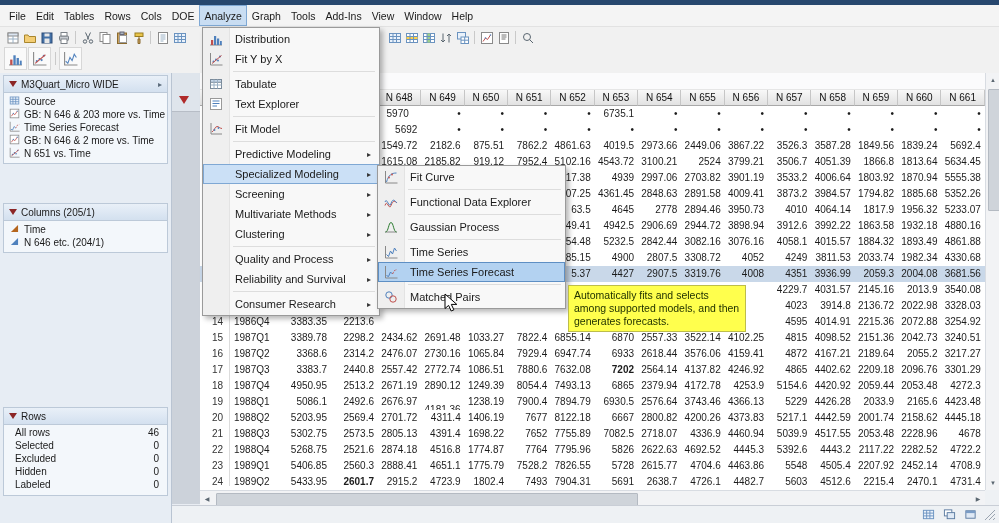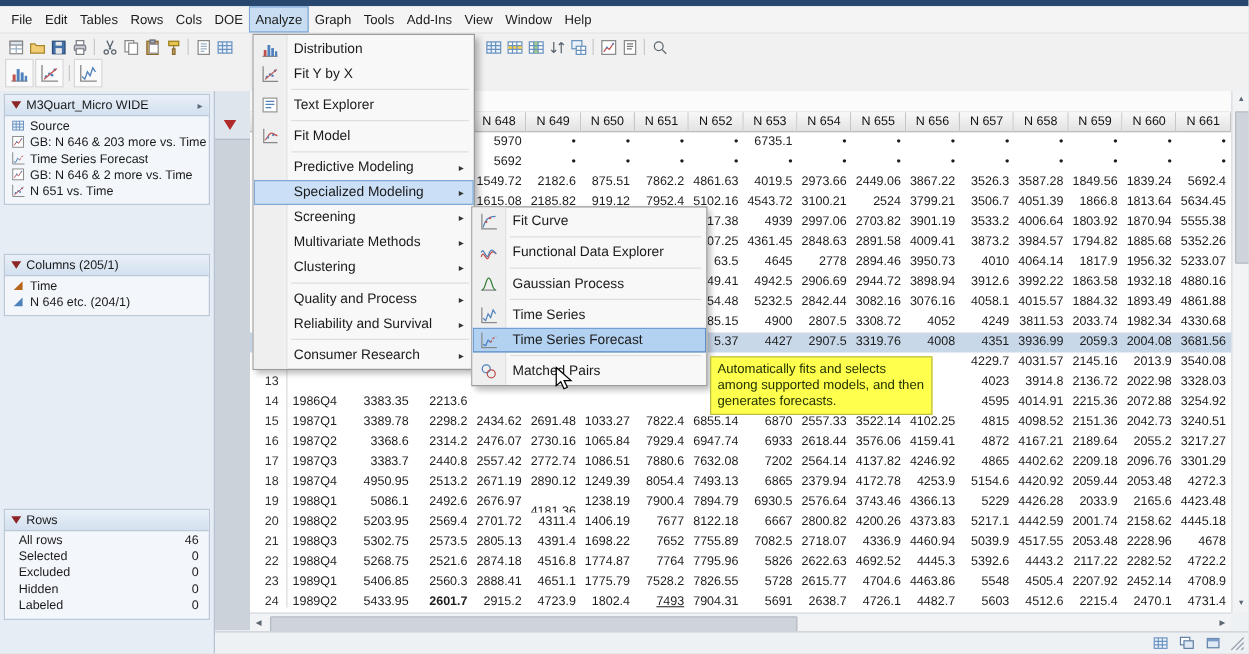--- a/index.html
+++ b/index.html
@@ -400,21 +400,21 @@
         <div class="hc" style="width: 43.3571px;">N 659</div>
         <div class="hc" style="width: 43.3571px;">N 660</div>
         <div class="hc" style="width: 43.3571px;">N 661</div>
       </div>
     <div class="grid-body" id="grid-body">
         <div class="trow">
           <div class="c rn" style="width: 30px;">1</div>
           <div class="c tc" style="width: 42px;"></div>
           <div class="c" style="width: 59px;"></div>
           <div class="c" style="width: 47px;"></div>
-          <div class="c" style="width: 43.3571px;">5970</div>
+          <div class="c" style="width: 43.3571px; text-align: center;">5970</div>
           <div class="c" style="width: 43.3571px;">•</div>
           <div class="c" style="width: 43.3571px;">•</div>
           <div class="c" style="width: 43.3571px;">•</div>
           <div class="c" style="width: 43.3571px;">•</div>
           <div class="c" style="width: 43.3571px;">6735.1</div>
           <div class="c" style="width: 43.3571px;">•</div>
           <div class="c" style="width: 43.3571px;">•</div>
           <div class="c" style="width: 43.3571px;">•</div>
           <div class="c" style="width: 43.3571px;">•</div>
           <div class="c" style="width: 43.3571px;">•</div>
@@ -725,21 +725,21 @@
         <div class="trow">
           <div class="c rn" style="width: 30px;">17</div>
           <div class="c tc" style="width: 42px;">1987Q3</div>
           <div class="c" style="width: 59px;">3383.7</div>
           <div class="c" style="width: 47px;">2440.8</div>
           <div class="c" style="width: 43.3571px;">2557.42</div>
           <div class="c" style="width: 43.3571px;">2772.74</div>
           <div class="c" style="width: 43.3571px;">1086.51</div>
           <div class="c" style="width: 43.3571px;">7880.6</div>
           <div class="c" style="width: 43.3571px;">7632.08</div>
-          <div class="c" style="width: 43.3571px;">7202</div>
+          <div class="c" style="width: 43.3571px; font-weight: bold;">7202</div>
           <div class="c" style="width: 43.3571px;">2564.14</div>
           <div class="c" style="width: 43.3571px;">4137.82</div>
           <div class="c" style="width: 43.3571px;">4246.92</div>
           <div class="c" style="width: 43.3571px;">4865</div>
           <div class="c" style="width: 43.3571px;">4402.62</div>
           <div class="c" style="width: 43.3571px;">2209.18</div>
           <div class="c" style="width: 43.3571px;">2096.76</div>
           <div class="c" style="width: 43.3571px;">3301.29</div>
         </div>
         <div class="trow">
@@ -944,20 +944,28 @@
             <circle cx="7" cy="7.5" r="1" fill="#4f81bd"></circle>
             <circle cx="9" cy="8.5" r="1" fill="#4f81bd"></circle>
             <circle cx="11" cy="4.5" r="1" fill="#4f81bd"></circle>
             <path d="M3 11.5L12.5 3.5" stroke="#c0504d" fill="none"></path>
           </svg></span>
         <span>Fit Y by X</span>
       </div>
       <div class="msep"></div>
       <div class="mi">
         <span class="ic"><svg width="14" height="14" viewBox="0 0 14 14">
+            <rect x="1.5" y="2.5" width="11" height="9" fill="#ffffff" stroke="#7a8a9a"></rect>
+            <rect x="1.5" y="2.5" width="11" height="2.8" fill="#c5d5e8" stroke="#7a8a9a"></rect>
+            <path d="M1.5 8h11M5 2.5v9M8.5 2.5v9" stroke="#9ab0c4" fill="none"></path>
+          </svg></span>
+        <span>Tabulate</span>
+      </div>
+      <div class="mi">
+        <span class="ic"><svg width="14" height="14" viewBox="0 0 14 14">
             <rect x="1.5" y="1.5" width="11" height="11" fill="#ffffff" stroke="#999999"></rect>
             <path d="M3.5 4h7M3.5 6.5h7M3.5 9h4.5" stroke="#4f81bd" fill="none"></path>
           </svg></span>
         <span>Text Explorer</span>
       </div>
       <div class="msep"></div>
       <div class="mi">
         <span class="ic"><svg width="14" height="14" viewBox="0 0 14 14">
             <path d="M2 1v11h11" stroke="#888" fill="none"></path>
             <path d="M3 10c2-1 3-5.5 5-5.5s3 2 5 2" stroke="#c0504d" fill="none"></path>

